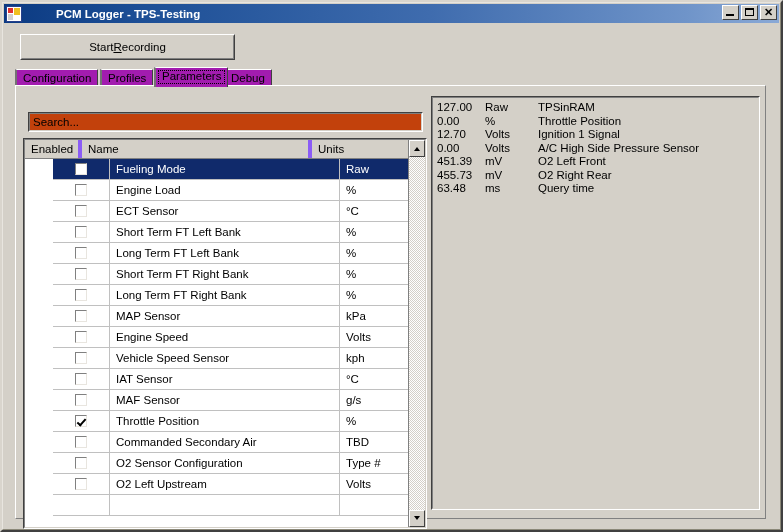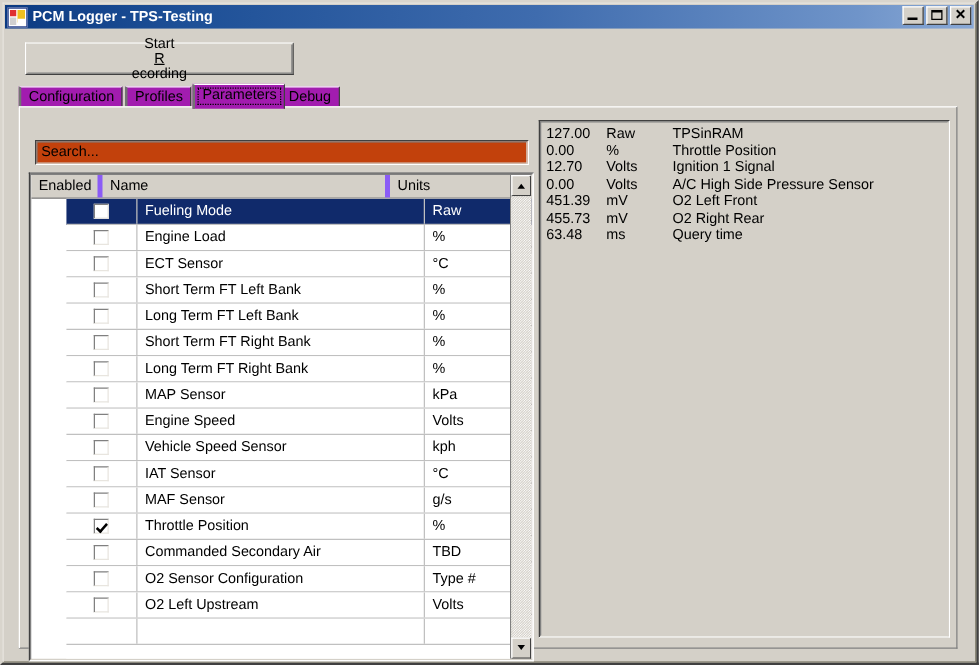--- a/index.html
+++ b/index.html
@@ -39,20 +39,21 @@
 
   
   #titlebar {
     position: absolute;
     left: 1px; top: 1px;
     width: 775px;
     height: 19px;
     background: linear-gradient(to right, #0b3a82 0%, #1d4f96 18%, #3f6cae 55%, #6f94c9 88%, #8aa9d6 100%);
     display: flex;
     align-items: center;
+    gap: 30px;
   }
   #win-icon {
     width: 16px; height: 16px;
     margin-left: 2px; margin-right: 4px;
     flex: 0 0 auto;
     position: relative;
     background: #ffffff;
     border: 1px solid #27408b;
     box-sizing: border-box;
   }
@@ -131,21 +132,21 @@
     justify-content: center;
     text-align: center;
   }
   #start-rec .inner {
     position: absolute;
     left: 0; top: 0; right: 0; bottom: 0;
     border-left: 1px solid #d4d0c8;
     border-top: 1px solid #d4d0c8;
     border-right: 1px solid #808080;
     border-bottom: 1px solid #808080;
-    display: flex; align-items: center; justify-content: center; flex-direction: column;
+    display: flex; align-items: center; justify-content: center;
   }
   .accel { text-decoration: underline; }
 
   
   #tabstrip {
     position: absolute;
     left: 11px; top: 44px;
     width: 751px; height: 19px;
   }
   .tab {

